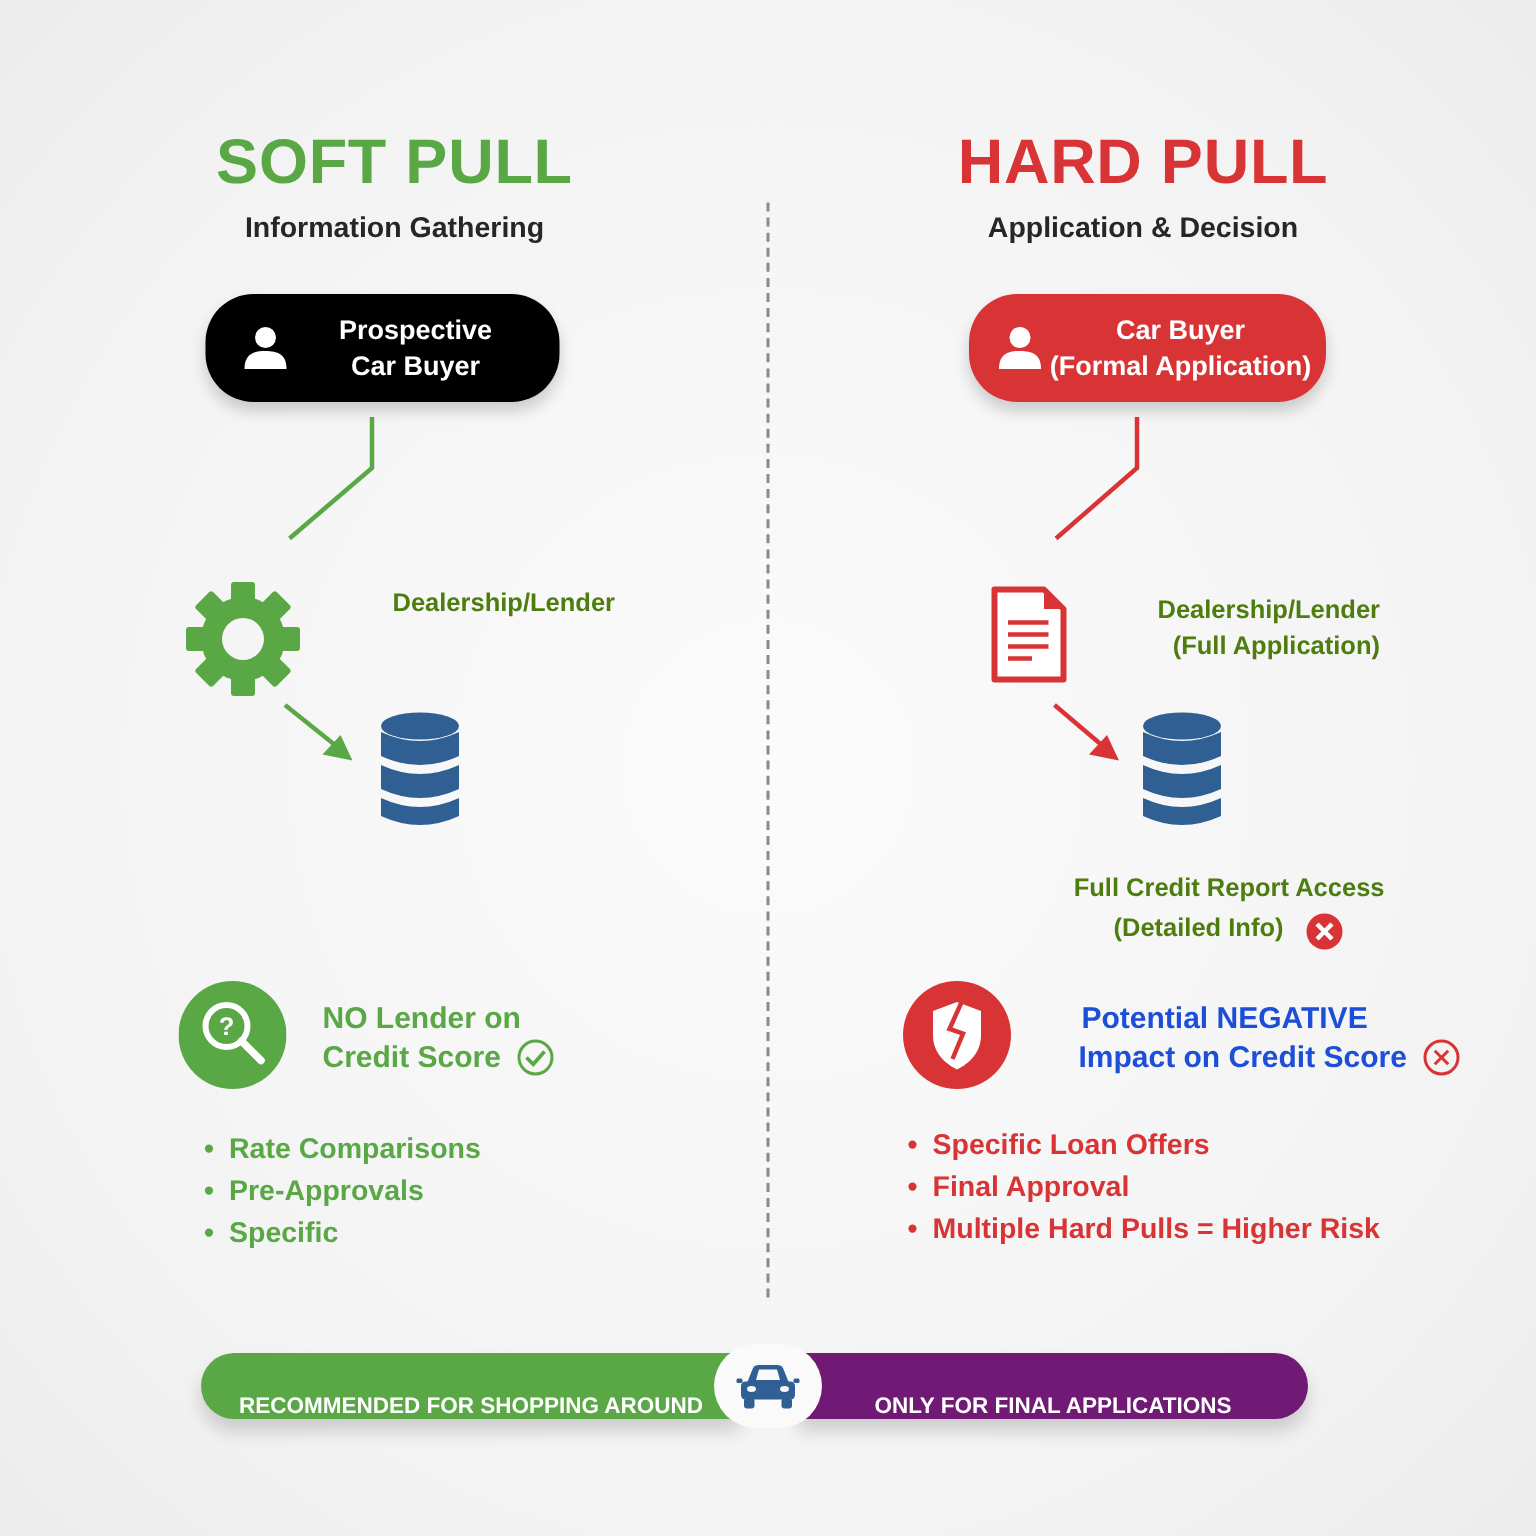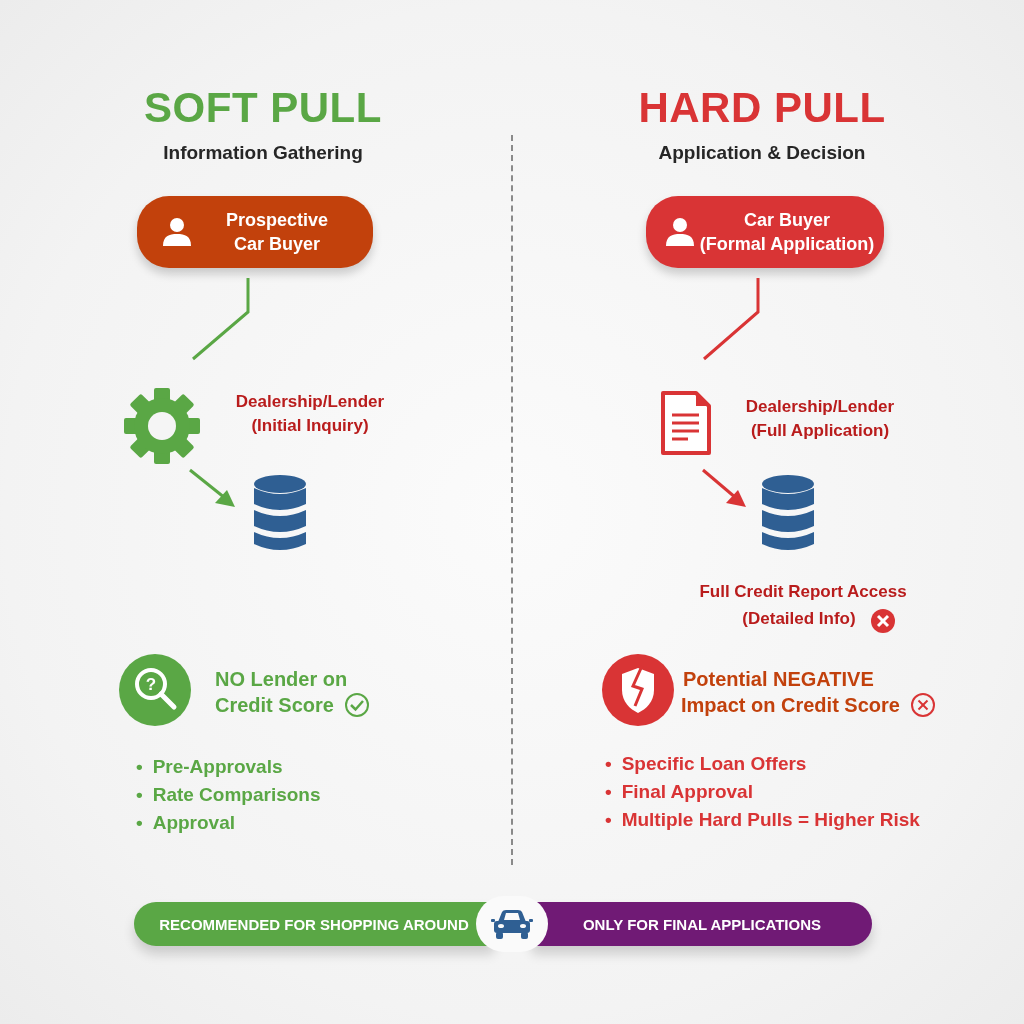--- a/index.html
+++ b/index.html
@@ -10,36 +10,36 @@
   }
   .abs { position:absolute; }
   .title { font-weight:bold; font-size:42px; letter-spacing:0.5px; text-align:center; width:340px; }
   .subtitle { font-weight:bold; font-size:19px; color:#262626; text-align:center; width:340px; }
   .pill {
     border-radius:32px; color:#fff; font-weight:bold; font-size:18px;
     display:flex; align-items:center; box-shadow: 0 6px 10px rgba(0,0,0,0.18);
   }
   .pill .icon { margin-left:22px; width:36px; height:36px; }
   .pill .text { flex:1; text-align:center; line-height:24px; padding-right:14px; }
-  .node-label { color:#b91c1c; font-weight:bold; font-size:17px; text-align:center; line-height:24px; }
+  .node-label { color:#4d7c0f; font-weight:bold; font-size:17px; text-align:right; line-height:24px; }
   .impact { font-weight:bold; font-size:20px; line-height:26px; }
   .bullets { list-style:none; margin:0; padding:0; font-weight:bold; font-size:19px; line-height:28px; }
   .bullets li::before { content:"•"; margin-right:10px; }
   .divider { left:511px; top:135px; height:730px; border-left:2px dashed #8a8a8a; }
-  .bar { height:44px; border-radius:22px; color:#fff; font-weight:bold; font-size:15px; display:flex; align-items:center; justify-content:center; box-shadow: 0 8px 12px rgba(0,0,0,0.16); }
+  .bar { height:44px; border-radius:22px; color:#fff; font-weight:bold; font-size:15px; display:flex; align-items:flex-end; justify-content:center; box-shadow: 0 8px 12px rgba(0,0,0,0.16); }
 </style>
 </head>
 <body>
 
 <div class="abs divider"></div>
 
 <div class="abs title" style="left:93px; top:84px; color:#5aa745;">SOFT PULL</div>
 <div class="abs subtitle" style="left:93px; top:142px;">Information Gathering</div>
 
-<div class="abs pill" style="left:137px; top:196px; width:236px; height:72px; background:#c2410c;">
+<div class="abs pill" style="left:137px; top:196px; width:236px; height:72px; background:#000000;">
   <svg class="icon" viewBox="0 0 36 36">
     <circle cx="18" cy="11" r="7" fill="#fff"></circle>
     <path d="M4 32 C4 22 10 20 18 20 C26 20 32 22 32 32 Z" fill="#fff"></path>
   </svg>
   <div class="text">
     <div>Prospective</div>
     <div>Car Buyer</div>
   </div>
 </div>
 
@@ -56,21 +56,20 @@
     <rect x="-8" y="-38" width="16" height="16" rx="2" transform="rotate(180)"></rect>
     <rect x="-8" y="-38" width="16" height="16" rx="2" transform="rotate(225)"></rect>
     <rect x="-8" y="-38" width="16" height="16" rx="2" transform="rotate(270)"></rect>
     <rect x="-8" y="-38" width="16" height="16" rx="2" transform="rotate(315)"></rect>
     <circle r="28"></circle>
     <circle r="14" fill="#f5f5f5"></circle>
   </g>
 </svg>
 <div class="abs node-label" style="left:210px; top:390px; width:200px;">
   <div>Dealership/Lender</div>
-  <div>(Initial Inquiry)</div>
 </div>
 
 <svg class="abs" style="left:185px; top:465px;" width="60" height="50">
   <line x1="5" y1="5" x2="40" y2="33" stroke="#5aa745" stroke-width="3"></line>
   <polygon points="50,42 30,38 42,25" fill="#5aa745"></polygon>
 </svg>
 
 <svg class="abs" style="left:252px; top:474px;" width="56" height="80" viewBox="0 0 56 80">
   <ellipse cx="28" cy="10" rx="26" ry="9" fill="#2f5f93"></ellipse>
   <path d="M2 14 Q28 26 54 14 L54 30 Q28 42 2 30 Z" fill="#2f5f93"></path>
@@ -91,23 +90,23 @@
   <div style="display:flex; align-items:center;">
     <span>Credit Score</span>
     <svg width="26" height="26" viewBox="0 0 26 26" style="margin-left:10px;">
       <circle cx="13" cy="13" r="11" fill="none" stroke="#5aa745" stroke-width="2"></circle>
       <polyline points="7,13 11.5,17.5 19,9" fill="none" stroke="#5aa745" stroke-width="2.5"></polyline>
     </svg>
   </div>
 </div>
 
 <ul class="abs bullets" style="left:136px; top:753px; color:#5aa745;">
+  <li>Rate Comparisons</li>
   <li>Pre-Approvals</li>
-  <li>Rate Comparisons</li>
-  <li>Approval</li>
+  <li>Specific</li>
 </ul>
 
 <div class="abs title" style="left:592px; top:84px; color:#d93435;">HARD PULL</div>
 <div class="abs subtitle" style="left:592px; top:142px;">Application &amp; Decision</div>
 
 <div class="abs pill" style="left:646px; top:196px; width:238px; height:72px; background:#d93435;">
   <svg class="icon" viewBox="0 0 36 36" style="margin-left:16px;">
     <circle cx="18" cy="11" r="7" fill="#fff"></circle>
     <path d="M4 32 C4 22 10 20 18 20 C26 20 32 22 32 32 Z" fill="#fff"></path>
   </svg>
@@ -155,21 +154,21 @@
       <line x1="18" y1="8" x2="8" y2="18" stroke="#fff" stroke-width="3"></line>
     </svg>
   </div>
 </div>
 
 <svg class="abs" style="left:602px; top:654px;" width="72" height="72" viewBox="0 0 72 72">
   <circle cx="36" cy="36" r="36" fill="#d93435"></circle>
   <path d="M36 14 L52 20 L52 36 C52 48 44 55 36 59 C28 55 20 48 20 36 L20 20 Z" fill="#fff"></path>
   <polyline points="40,12 31,32 40,35 33,52" fill="none" stroke="#d93435" stroke-width="3"></polyline>
 </svg>
-<div class="abs impact" style="left:681px; top:666px; color:#c2410c; width:270px;">
+<div class="abs impact" style="left:719px; top:666px; color:#1d4ed8; width:270px;">
   <div style="padding-left:2px;">Potential NEGATIVE</div>
   <div style="display:flex; align-items:center;">
     <span>Impact on Credit Score</span>
     <svg width="26" height="26" viewBox="0 0 26 26" style="margin-left:10px;">
       <circle cx="13" cy="13" r="11" fill="none" stroke="#d93435" stroke-width="2"></circle>
       <line x1="8.5" y1="8.5" x2="17.5" y2="17.5" stroke="#d93435" stroke-width="2"></line>
       <line x1="17.5" y1="8.5" x2="8.5" y2="17.5" stroke="#d93435" stroke-width="2"></line>
     </svg>
   </div>
 </div>

